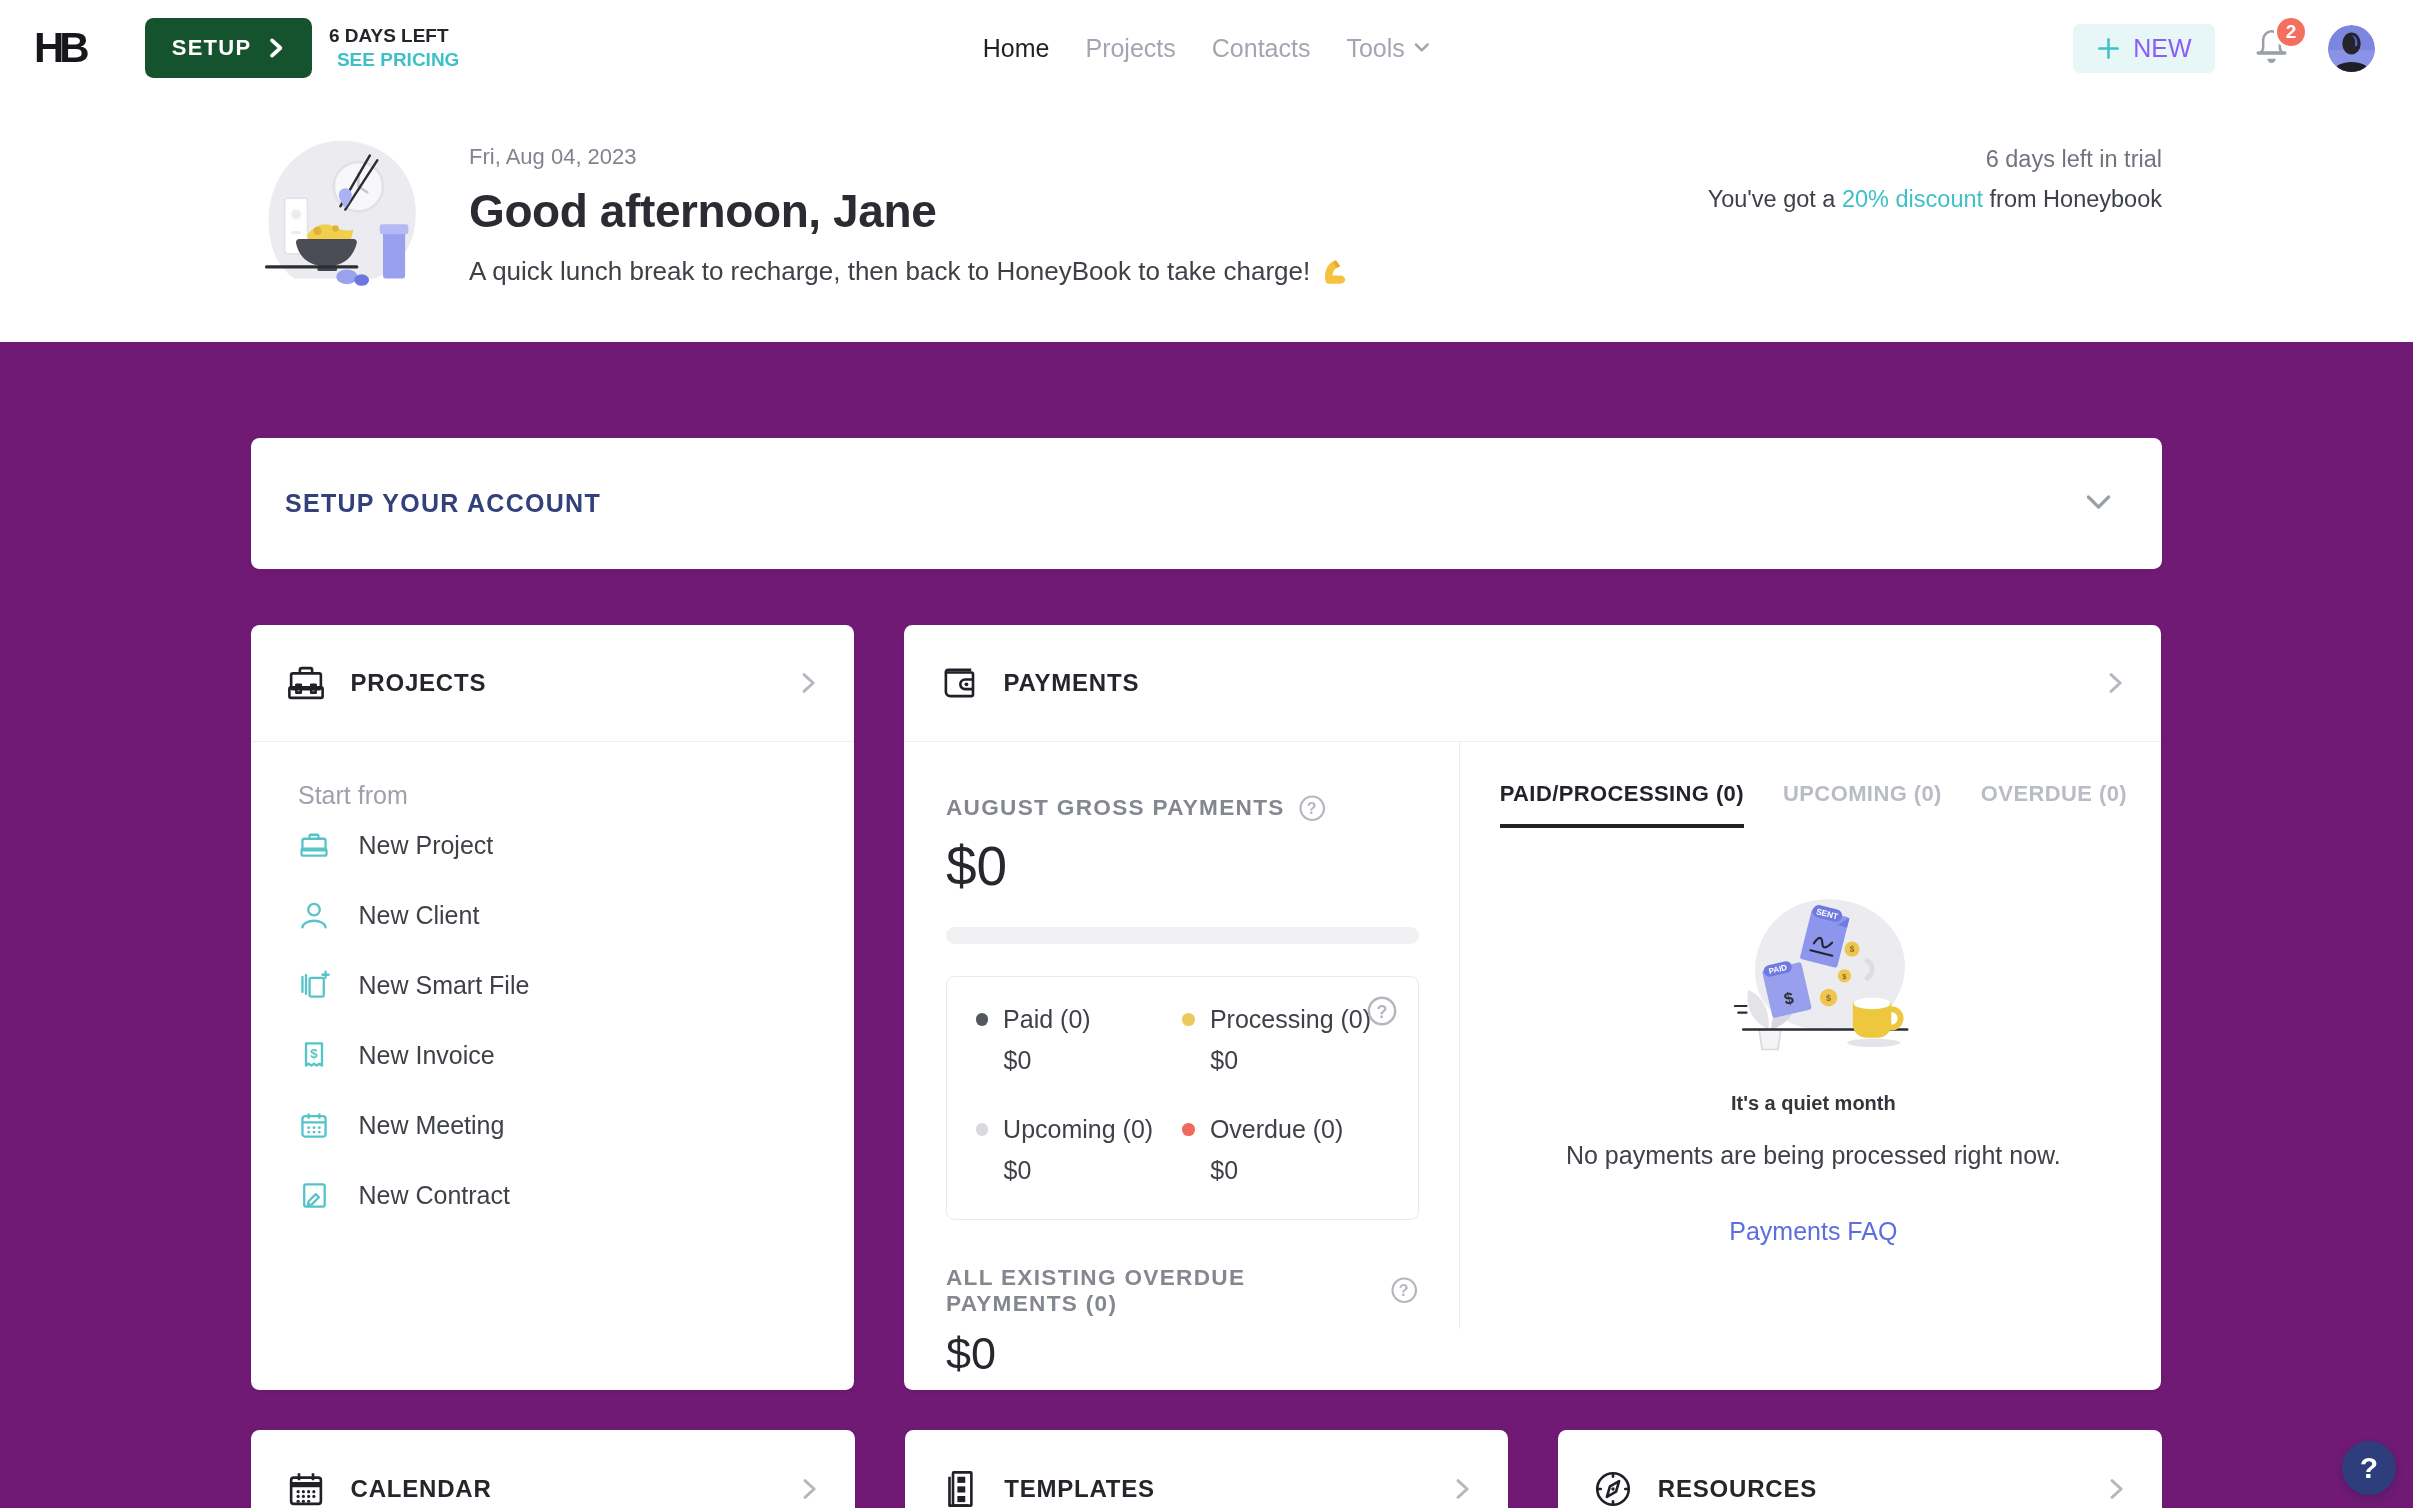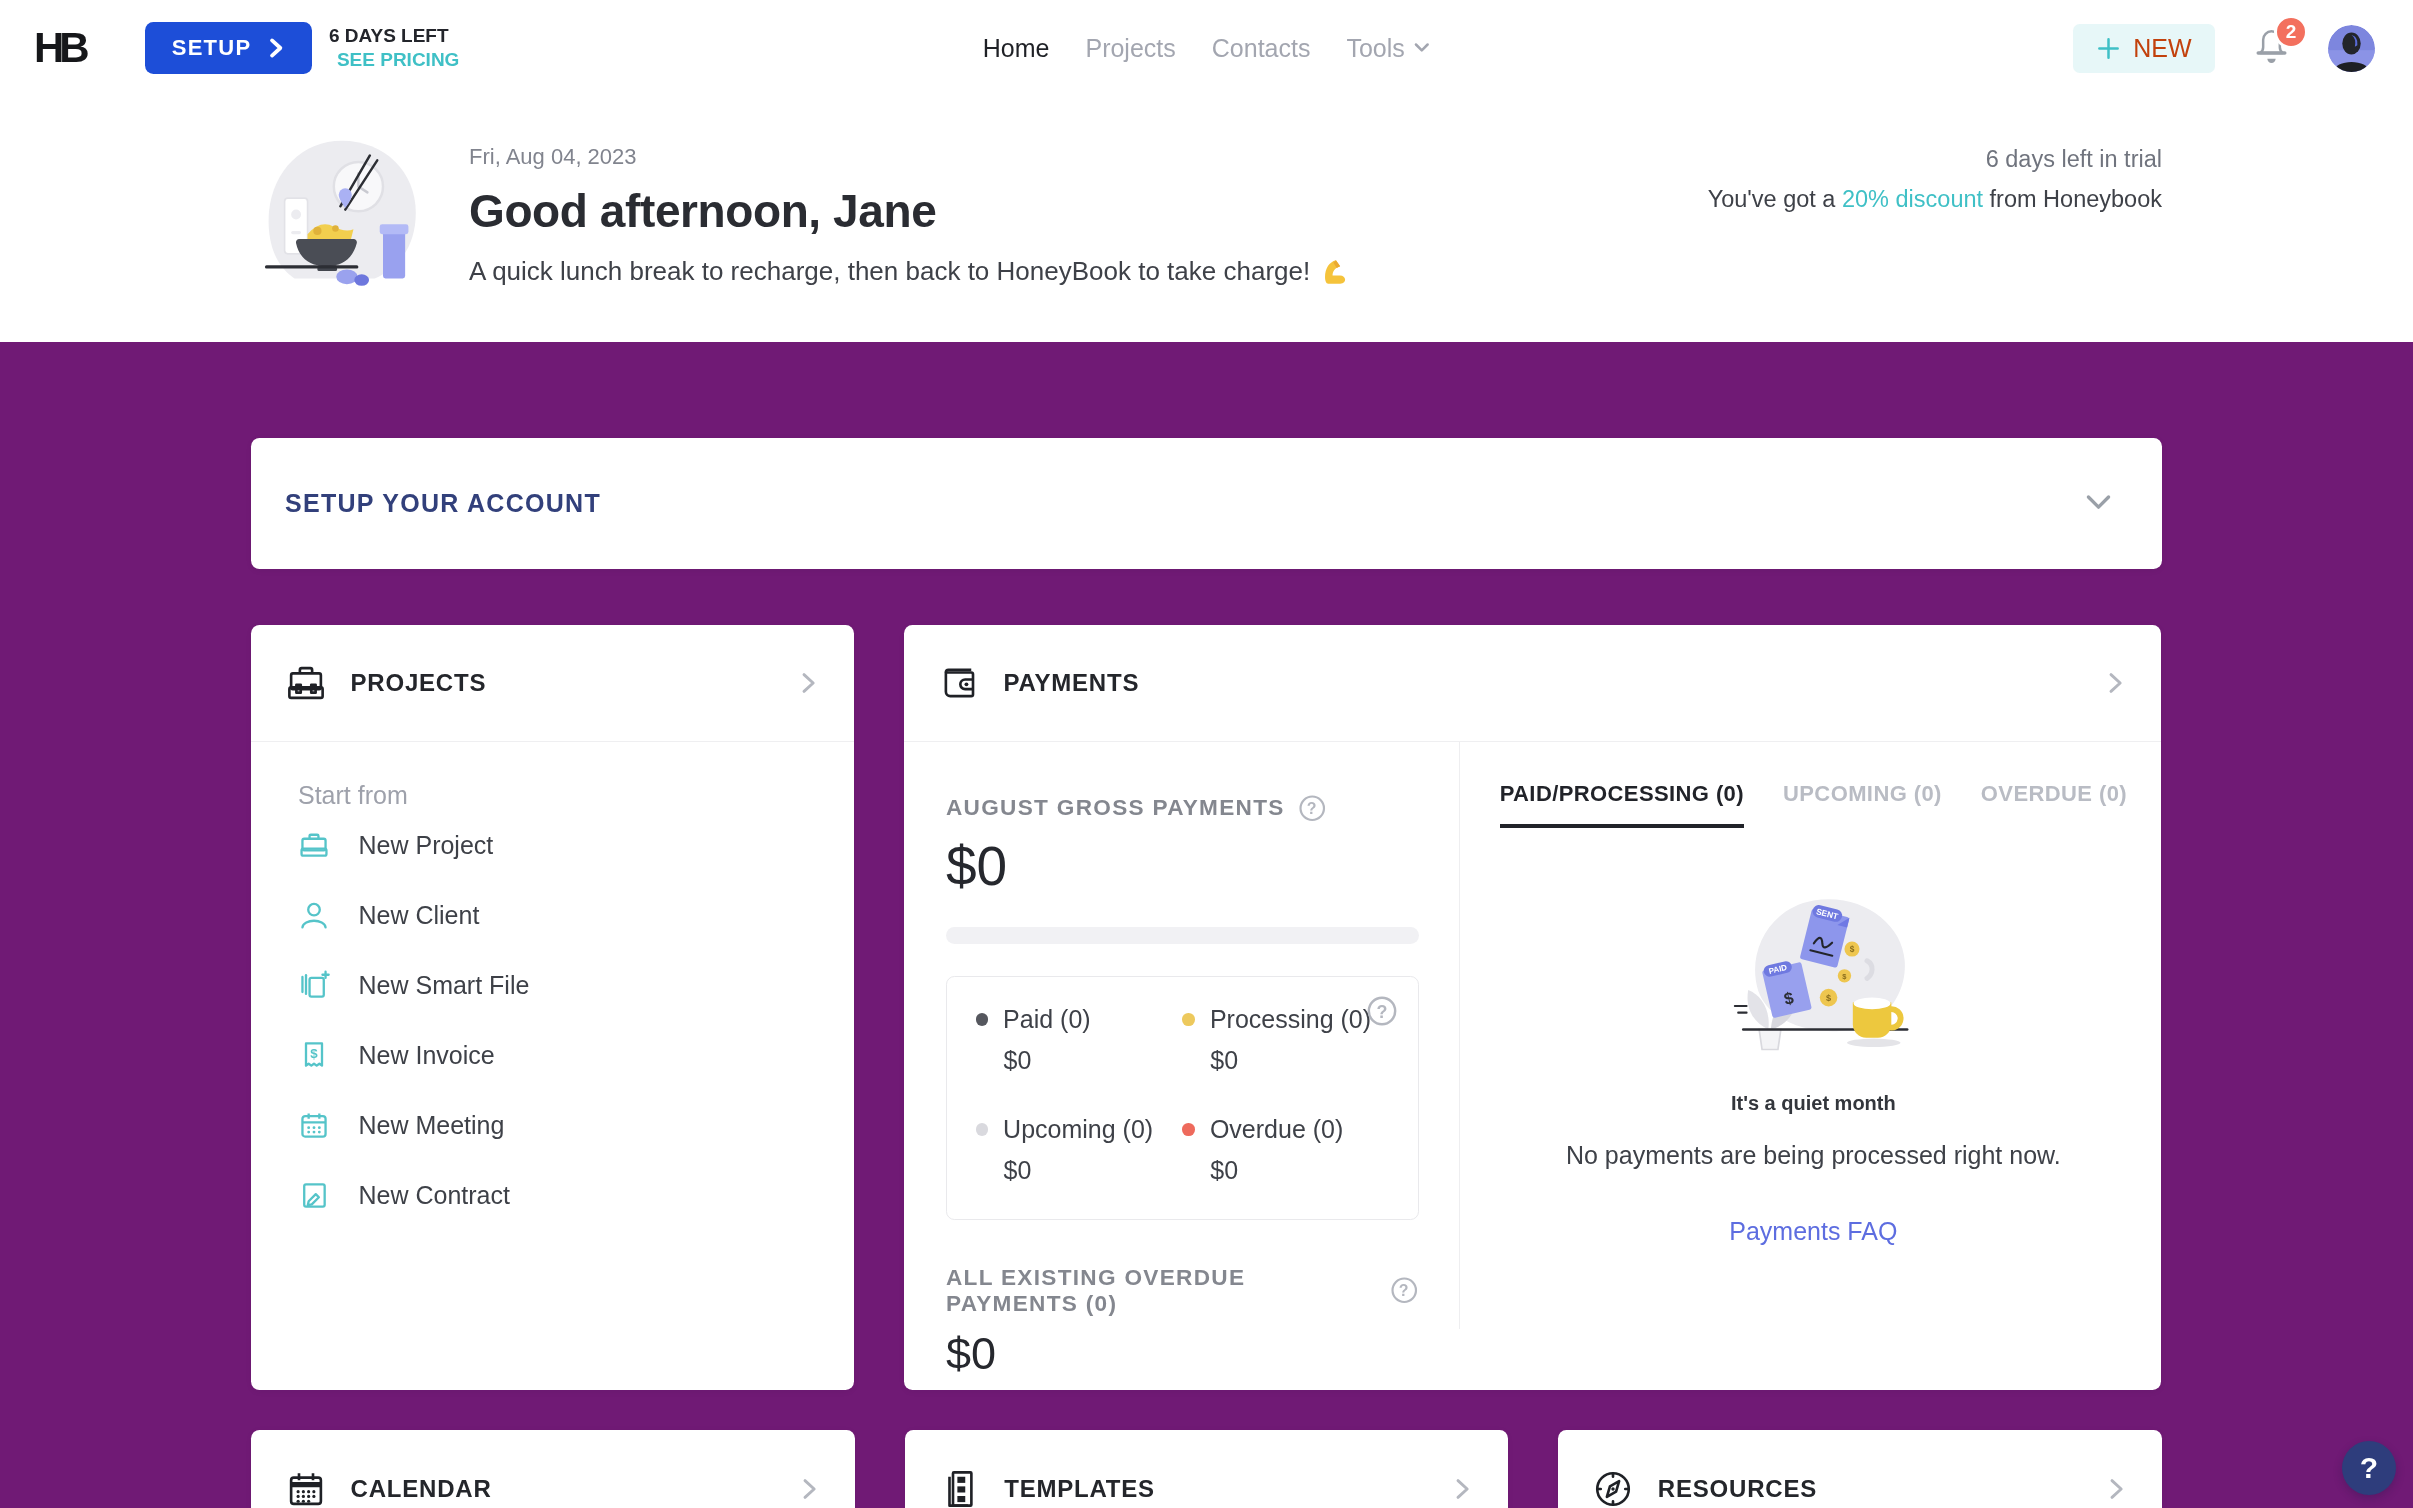--- a/index.html
+++ b/index.html
@@ -3,31 +3,31 @@
 <meta charset="utf-8">
 <style>
   * { margin:0; padding:0; box-sizing:border-box; }
   html,body { width:2413px; height:1508px; overflow:hidden; }
   body { font-family:"Liberation Sans", sans-serif; background:#fff; color:#3e4148; }
   svg { display:block; }
 
   
   .header { height:96px; background:#fff; display:flex; align-items:center; padding:0 38px 0 34px; position:relative; }
   .logo { font-size:42px; font-weight:900; letter-spacing:-5px; color:#16171a; }
-  .setup-btn { margin-left:60px; background:#1d4ed8; border:none; color:#fff; height:52px; padding:0 27px;
+  .setup-btn { margin-left:60px; background:#14532d; border:none; color:#fff; height:60px; padding:0 27px;
     border-radius:8.4px; display:flex; align-items:center; gap:15px; font-size:22px; font-weight:700;
     letter-spacing:1.3px; font-family:inherit; cursor:pointer; }
   .trial-pill { margin-left:17px; line-height:1.25; }
   .trial-pill .l1 { font-size:19px; font-weight:700; color:#23252b; }
   .trial-pill .l2 { font-size:19px; font-weight:700; color:#3fc0c6; cursor:pointer;margin-left:8px; }
   .nav { position:absolute; left:50%; transform:translateX(-50%); display:flex; align-items:center; gap:36px; }
   .nav-item { font-size:25px; color:#a3a6b0; text-decoration:none; display:flex; align-items:center; gap:8.4px; cursor:pointer; }
   .nav-item.active { color:#1f2126; font-weight:500; }
   .header-right { margin-left:auto; display:flex; align-items:center; gap:37px; }
-  .new-btn { background:#e7f7f8; border:none; color:#c2410c; height:49px; padding:0 23.5px; border-radius:6.7px;
+  .new-btn { background:#e7f7f8; border:none; color:#8b5cf6; height:49px; padding:0 23.5px; border-radius:6.7px;
     display:flex; align-items:center; gap:11.7px; font-size:25px; font-family:inherit; cursor:pointer; }
   .bell-wrap { position:relative; cursor:pointer; }
   .badge { position:absolute; top:-13.4px; right:-17px; min-width:34px; height:34px; background:#f3705e; color:#fff;
     border:3.4px solid #fff; border-radius:50%; display:flex; align-items:center; justify-content:center;
     font-size:19px; font-weight:700; }
   .avatar { width:47px; height:47px; border-radius:50%; overflow:hidden; cursor:pointer; }
 
   
   .greeting { height:246px; background:#fff; display:flex; padding:30px 251px 0 260px; }
   .greet-illus { width:164px; height:161px; flex-shrink:0; margin-top:8.4px; }

